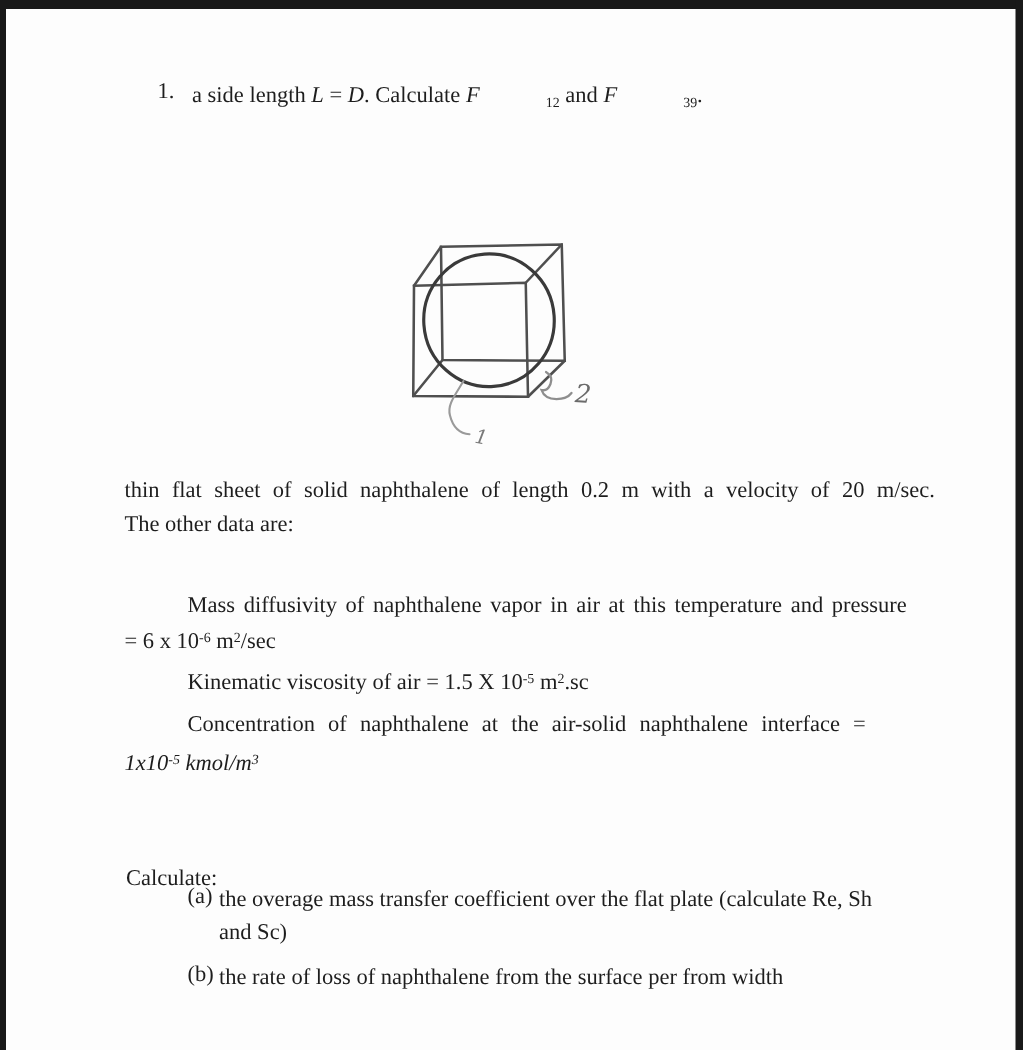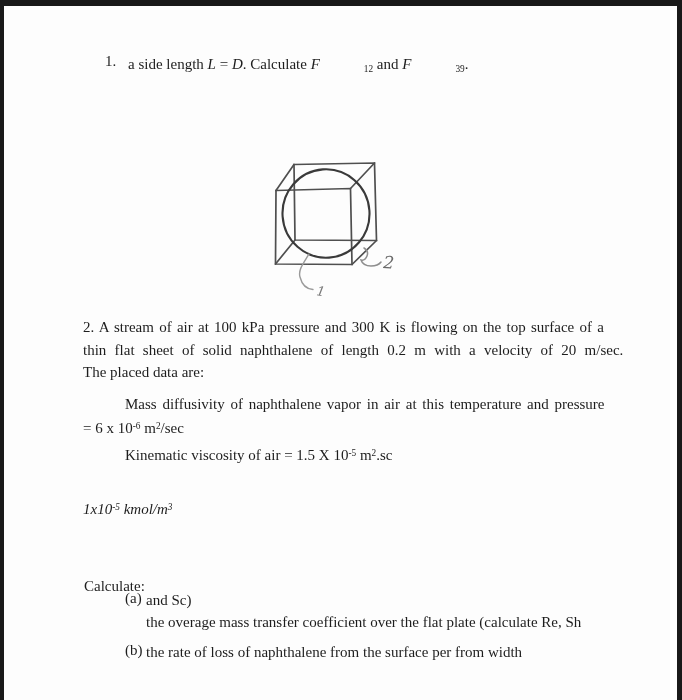--- a/index.html
+++ b/index.html
@@ -64,37 +64,37 @@
       <path d="M25.5,122 L45,98"></path>
     </g>
     <ellipse cx="76" cy="71.5" rx="43.5" ry="44.2" fill="none" stroke="#3a3a3a" stroke-width="2.1" transform="rotate(-4 76 71.5)"></ellipse>
     <path d="M59,112 C53,122 48,128 50,135 C52,143 56,147 63,147.5" stroke="#9a9a9a" stroke-width="1.4" fill="none" stroke-linecap="round"></path>
     <path d="M114,106 q5,3 3,8 q-2,5 -6,4 q2,6 10,6 q7,0 10,-4" stroke="#8e8e8e" stroke-width="1.5" fill="none" stroke-linecap="round"></path>
     <text x="66" y="153" font-size="13" fill="#7a7a7a" font-style="italic" font-family="DejaVu Serif, serif" transform="rotate(10 66 153)">1</text>
     <text x="133" y="126" font-size="17" fill="#6b6b6b" font-style="italic" font-family="DejaVu Serif, serif" transform="rotate(4 133 126)">2</text>
   </svg>
 
   <div class="abs" id="p2">
-    <div class="line ws1">2. A stream of air at 100 kPa pressure and 300 K is flowing on the top surface of a</div>
     <div class="line ws4">thin flat sheet of solid naphthalene of length 0.2 m with a velocity of 20 m/sec.</div>
-    <div class="line">The placed data are:</div>
+    <div class="line">The other data are:</div>
   </div>
 
   <div class="abs ws2" id="diff1">Mass diffusivity of naphthalene vapor in air at this temperature and pressure</div>
   <div class="abs" id="diff2">= 6 x 10<sup>-6</sup> m<sup>2</sup>/sec</div>
   <div class="abs" id="visc">Kinematic viscosity of air = 1.5 X 10<sup>-5</sup> m<sup>2</sup>.sc</div>
+  <div class="abs ws5" id="conc1">Concentration of naphthalene at the air-solid naphthalene interface =</div>
   <div class="abs" id="conc2">1x10<sup>-5</sup> kmol/m<sup>3</sup></div>
 
   <div class="abs" id="calc-h">Calculate:</div>
 
   <div class="abs hang" id="item-a">
     <div class="marker">(a)</div>
     <div>
+      <div class="line">the overage mass transfer coefficient over the flat plate (calculate Re, Sh</div>
       <div class="line">and Sc)</div>
-      <div class="line">the overage mass transfer coefficient over the flat plate (calculate Re, Sh</div>
     </div>
   </div>
 
   <div class="abs hang" id="item-b">
     <div class="marker">(b)</div>
     <div>
       <div class="line">the rate of loss of naphthalene from the surface per from width</div>
     </div>
   </div>
 

